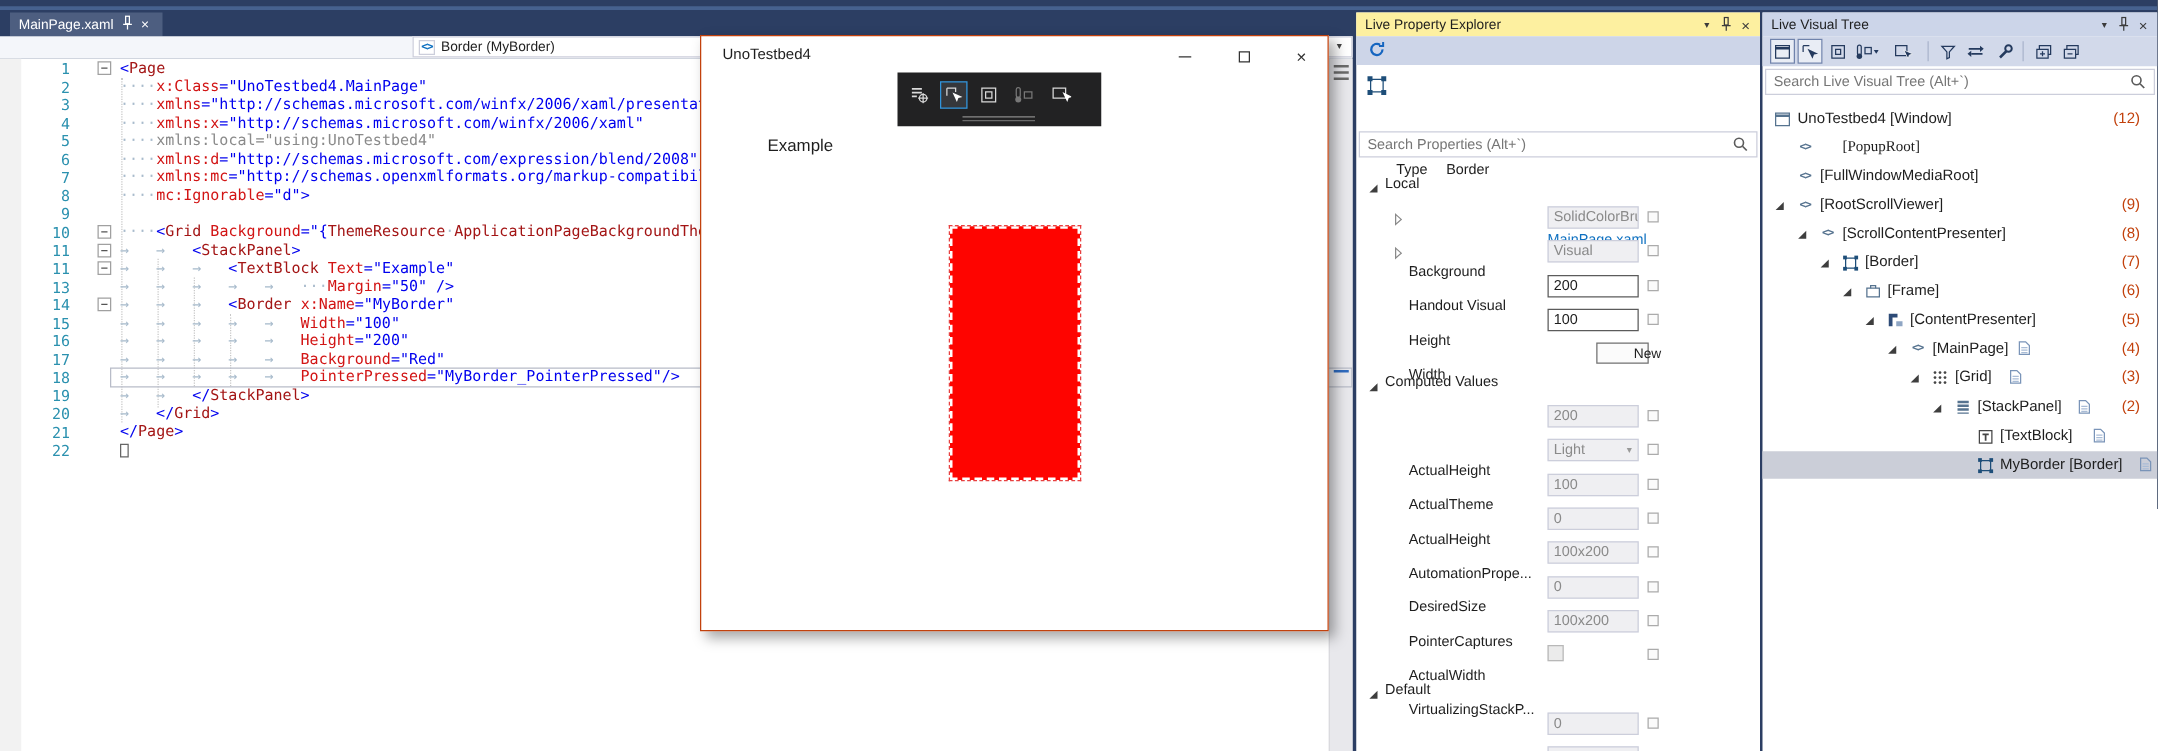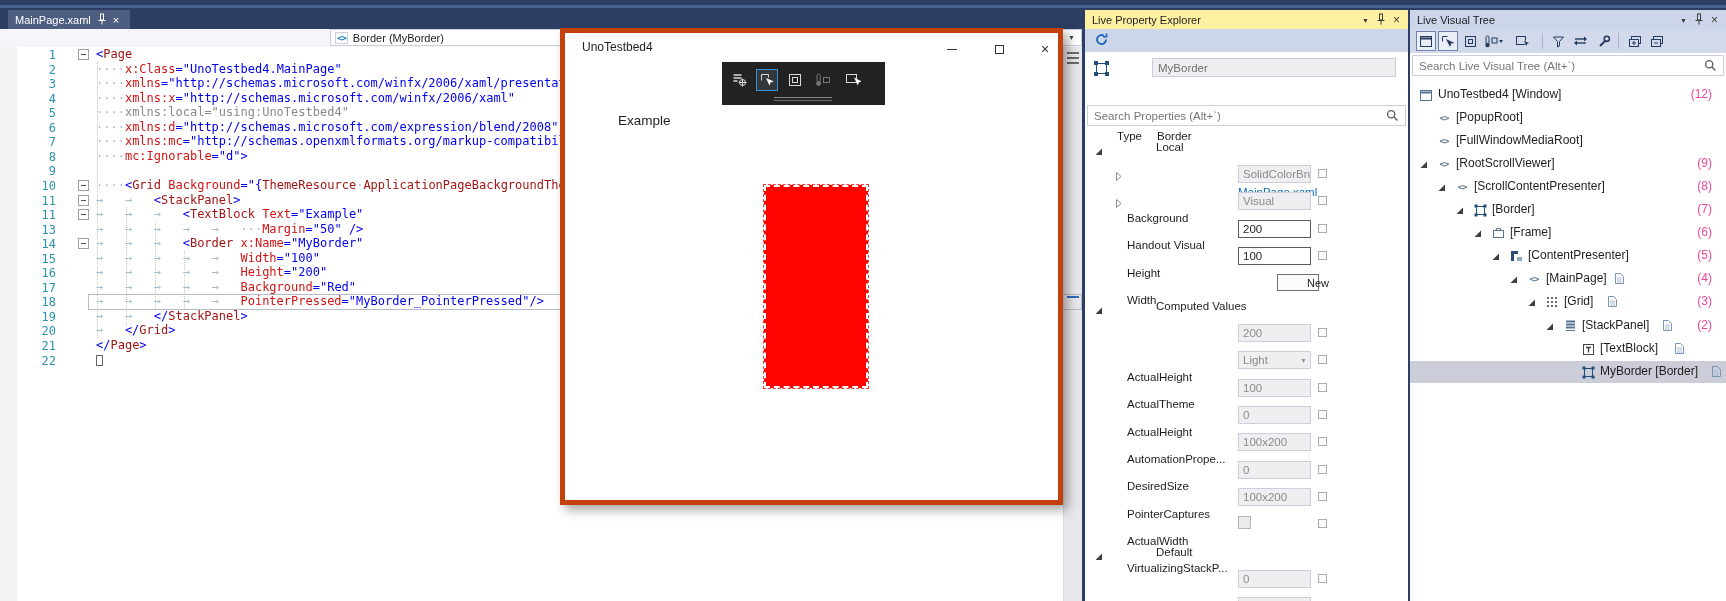--- a/index.html
+++ b/index.html
@@ -26,21 +26,21 @@
   .fold{position:absolute;left:78px;width:11px;height:11px;border:1px solid #A0A0A0;
         background:#fff;}
   .fold i{position:absolute;left:2px;right:2px;top:4px;border-top:1px solid #555;}
   .iguide{position:absolute;border-left:1px dotted #C8C8C8;width:0;}
   #cur-line-box{left:88px;top:294px;width:994px;height:16px;border:1px solid #B8BCC8;}
   #caret22{left:96px;top:355px;width:7px;height:11px;border:1px solid #666;}
   #ed-scroll{left:1063px;top:47px;width:19px;height:554px;background:#E8E8EC;border-left:1px solid #DADADE;}
   .smark{position:absolute;left:3px;width:12px;height:2px;background:#6B6B6B;}
   
   #appwin{left:560px;top:28px;width:503px;height:477px;background:#fff;
-          border:5px solid #c2410c;box-shadow:5px 5px 10px rgba(0,0,0,.35);z-index:10;}
+          border:1px solid #c2410c;box-shadow:5px 5px 10px rgba(0,0,0,.35);z-index:10;}
   #appwin .title{position:absolute;left:17px;top:7px;font-size:12px;color:#1e1e1e;}
   .wbtn{position:absolute;top:6px;width:30px;height:20px;display:flex;align-items:center;justify-content:center;}
   #app-toolbar{position:absolute;left:157px;top:29px;width:163px;height:43px;background:#222223;}
   .atool{position:absolute;top:7px;width:22px;height:22px;display:flex;align-items:center;justify-content:center;}
   .atool.sel{border:1px solid #3094DC;background:#35373B;}
   #grip1{position:absolute;left:52px;top:35px;width:58px;height:1px;background:#8a8a8a;}
   #grip2{position:absolute;left:52px;top:38px;width:58px;height:1px;background:#6a6a6a;}
   #example-text{position:absolute;left:53px;top:80px;font-size:13.5px;color:#1e1e1e;}
   #redbox{position:absolute;left:199px;top:152px;width:104px;height:203px;background:#FE0400;
           border:2px dashed #fff;outline:1px dashed #E84040;}
@@ -51,41 +51,41 @@
   .ptools{position:absolute;left:0;top:19px;right:0;background:#CDD5E8;}
   .titleicons{position:absolute;top:3px;display:flex;gap:7px;align-items:center;color:#3b3b3b;}
   .searchbox{position:absolute;height:21px;background:#fff;border:1px solid #CCCEDB;
              font-size:11.5px;color:#767676;display:flex;align-items:center;padding-left:6px;}
   .mag{position:absolute;top:3px;}
   
   #lpe{left:1085px;width:323px;}
   #lpe .ptitle{background:#FDF0A0;}
   #lpe-toolbar{height:23px;}
   .lpe-label{position:absolute;font-size:11.5px;color:#1e1e1e;white-space:nowrap;margin-top:45px;}
-  .lpe-head{position:absolute;font-size:11.5px;color:#1e1e1e;margin-left:48px;}
+  .lpe-head{position:absolute;font-size:11.5px;color:#1e1e1e;}
   .vbox{position:absolute;left:153px;width:73px;height:18px;font-size:11.5px;
         display:flex;align-items:center;padding-left:4px;overflow:hidden;white-space:nowrap;}
   .vbox.editable{background:#fff;border:1px solid #5B5B5B;color:#1e1e1e;}
   .vbox.disabled{background:#EFEFF2;border:1px solid #CCCEDB;color:#8A8A8A;}
   .vbox .dd{position:absolute;right:3px;top:5px;font-size:7px;color:#999;}
   .rsq{position:absolute;left:233px;width:9px;height:9px;border:1px solid #ABABAB;background:#FBFBFB;}
   .chk{position:absolute;left:153px;width:13px;height:13px;border:1px solid #B8B8B8;background:#EBEBEB;}
   #lpe-new{position:absolute;left:192px;width:34px;height:17px;border:1px solid #707070;
            background:#FBFBFB;font-size:11px;display:flex;align-items:center;justify-content:center;}
   .exp{position:absolute;width:11px;height:11px;}
   
   #lvt{left:1410px;width:316px;}
   #lvt .ptitle{background:#CCD5E9;}
   #lvt-toolbar{height:24px;background:#D2D9EA;}
   .ttool{position:absolute;top:2px;width:20px;height:20px;display:flex;align-items:center;justify-content:center;}
   .ttool.pressed{border:1px solid #7083AC;background:#E9EDF5;}
   .tsep{position:absolute;top:4px;width:1px;height:16px;background:#A9B4CC;}
   .trow{position:absolute;left:0;width:316px;height:22px;font-size:12px;color:#1e1e1e;}
   .trow .lbl{position:absolute;top:3px;white-space:nowrap;}
-  .trow .cnt{position:absolute;right:14px;top:3px;color:#ec4899;}
+  .trow .cnt{position:absolute;right:14px;top:3px;color:#c2410c;}
   .trow.selected{background:#CBCED8;}
   .ticon{position:absolute;top:3px;width:16px;height:16px;display:flex;align-items:center;justify-content:center;}
   .codeglyph{font:bold 9px "DejaVu Sans Mono",monospace;color:#56738F;letter-spacing:-1px;}
   #topline{left:0;top:5px;width:1726px;height:3px;background:#46618F;}
 </style>
 </head>
 <body>
 
 <div id="stage">
   <div class="abs" id="topline"></div>
@@ -260,21 +260,20 @@
           </svg></span>
     </div>
     <span class="abs" style="left:8px;top:50px;"><svg width="17" height="17" viewBox="0 0 17 17" fill="none">
           <rect x="3.5" y="3.5" width="10" height="10" stroke="#1E4E79"></rect>
           <rect x="1" y="1" width="4" height="4" fill="#1E4E79"></rect>
           <rect x="12" y="1" width="4" height="4" fill="#1E4E79"></rect>
           <rect x="1" y="12" width="4" height="4" fill="#1E4E79"></rect>
           <rect x="12" y="12" width="4" height="4" fill="#1E4E79"></rect>
         </svg></span>
     <div class="lpe-label" style="left:32px;top:52px;">Name</div>
-    <div class="abs" style="left:67px;top:48px;width:244px;height:19px;background:#EFEFF2;border:1px solid #CCCEDB;color:#717171;font-size:11.5px;display:flex;align-items:center;padding-left:5px;">MyBorder</div>
     <div class="lpe-label" style="left:32px;top:75px;">Type</div>
     <div class="lpe-label" style="left:72px;top:75px;">Border</div>
     <div class="searchbox" style="left:2px;top:95px;width:319px;">
       <span>Search Properties (Alt+`)</span>
       <span class="mag" style="right:6px;"><svg width="13" height="13" viewBox="0 0 13 13" fill="none">
             <circle cx="5.2" cy="5.2" r="3.6" stroke="#5B5B5B" stroke-width="1.3"></circle>
             <path d="M8 8l3.4 3.4" stroke="#5B5B5B" stroke-width="1.4"></path>
           </svg></span>
     </div>
     <div id="lpe-rows">
@@ -439,21 +438,21 @@
               <path d="M1.5 3.5h11" stroke="#56738F" stroke-width="2"></path>
             </svg>
           </div>
           <div class="lbl" style="left: 28px;">UnoTestbed4 [Window]</div>
           <div class="cnt">(12)</div>
         </div>
         <div class="trow" style="top: 97px;">
           <div class="ticon" style="left: 26px;">
             <span class="codeglyph">&lt;&gt;</span>
           </div>
-          <div class="lbl" style="left: 46px;">[PopupRoot]</div>
+          <div class="lbl" style="left: 64px; font-family: Liberation Serif, serif;">[PopupRoot]</div>
         </div>
         <div class="trow" style="top: 120px;">
           <div class="ticon" style="left: 26px;">
             <span class="codeglyph">&lt;&gt;</span>
           </div>
           <div class="lbl" style="left: 46px;">[FullWindowMediaRoot]</div>
         </div>
         <div class="trow" style="top: 143px;">
           <div class="exp" style="left: 8px; top: 6px;"><svg width="11" height="11" viewBox="0 0 11 11" fill="none">
               <polygon points="9,2.5 9,9 2.5,9" fill="#3E3E3E"></polygon>

